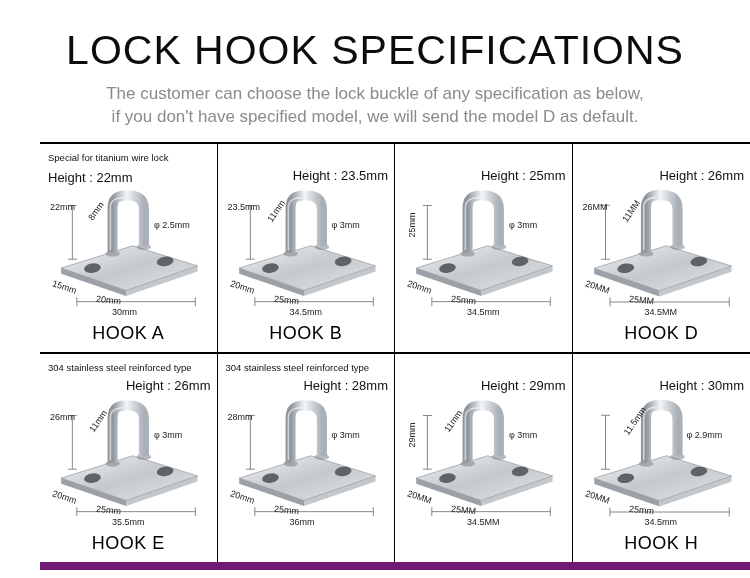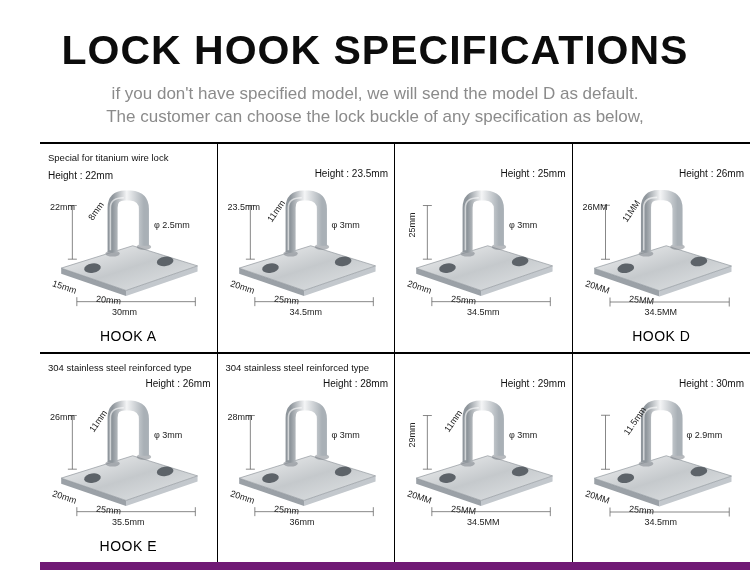--- a/index.html
+++ b/index.html
@@ -1,51 +1,51 @@
 <!DOCTYPE html>
 <html><head>
 <meta charset="utf-8">
 <style>
   html,body{margin:0;padding:0}
   body{
     width:750px;height:578px;overflow:hidden;background:#ffffff;
     font-family:"Liberation Sans",sans-serif;color:#111;
   }
   .header{text-align:center;padding-top:28px}
-  .title{font-size:41px;font-weight:bold;color:#0c0c0c;letter-spacing:1px;line-height:1.1}
+  .title{font-size:41px;font-weight:normal;color:#0c0c0c;letter-spacing:1px;line-height:1.1}
   .subtitle{margin-top:9px;font-size:17px;line-height:23px;color:#8b8b8b}
 
   .grid{
     margin-top:14px;
     display:grid;grid-template-columns:repeat(4,1fr);
     border-top:2px solid #000;border-bottom:8px solid #701a75;margin-left:40px;
   }
   .cell{position:relative;height:208px;border-right:1px solid #000;background:#fff}
   .cell:nth-child(4n){border-right:none}
   .cell:nth-child(-n+4){border-bottom:2px solid #000}
 
   .note{position:absolute;top:8px;left:8px;right:6px;font-size:9.5px;color:#111}
-  .height-label{position:absolute;top:24px;right:6px;font-size:10px;color:#111;white-space:nowrap}
+  .height-label{position:absolute;top:24px;right:6px;font-size:13px;color:#111;white-space:nowrap}
   .h-left .height-label{left:8px;right:auto;top:26px}
 
   .art{position:absolute;left:10px;right:10px;top:34px;bottom:34px}
   .art svg{position:absolute;left:0;top:0;width:100%;height:100%}
 
   .dim{position:absolute;font-size:9px;color:#222;white-space:nowrap}
   .dim-v{left:0;top:24px}
   .v-rot .dim-v{transform:rotate(-90deg);left:-6px;top:42px}
   .dim-d{left:36px;top:28px;transform:rotate(-55deg)}
   .dim-hole{left:104px;top:42px}
   .dim-bl{left:2px;bottom:26px;transform:rotate(18deg)}
   .dim-bm{left:46px;bottom:13px;transform:rotate(6deg)}
   .dim-bw{left:62px;bottom:1px}
 
   .hook-name{
     position:absolute;bottom:8px;left:0;width:100%;text-align:center;
-    font-size:14px;color:#000;letter-spacing:0.5px;
+    font-size:18px;color:#000;letter-spacing:0.5px;
   }
 
   .dl{stroke:#666;stroke-width:0.7}
 </style>
 </head>
 <body>
 
 <svg width="0" height="0" style="position:absolute" aria-hidden="true">
   <defs>
     <linearGradient id="gPlate" x1="0" y1="0" x2="1" y2="1">
@@ -57,22 +57,22 @@
       <stop offset="0" stop-color="#8f969c"></stop>
       <stop offset="0.45" stop-color="#f4f5f6"></stop>
       <stop offset="1" stop-color="#a9b0b6"></stop>
     </linearGradient>
   </defs>
 </svg>
 
 <div class="header">
   <div class="title">LOCK HOOK SPECIFICATIONS</div>
   <div class="subtitle">
+    <div>The customer can choose the lock buckle of any specification as below,</div>
     <div>if you don't have specified model, we will send the model D as default.</div>
-    <div>The customer can choose the lock buckle of any specification as below,</div>
   </div>
 </div>
 
 <div class="grid">
 
   <div class="cell cell-a h-left">
     <div class="note">Special for titanium wire lock</div>
     <div class="height-label">Height : 22mm</div>
     <div class="art">
   <svg viewBox="0 0 140 120" preserveAspectRatio="xMidYMid meet">
@@ -125,20 +125,21 @@
     <path d="M 54 62 L 54 24 Q 54 15 66 15" fill="none" stroke="#ffffff" stroke-width="1.4" opacity="0.6"></path>
   </svg>
 
       <span class="dim dim-v">23.5mm</span>
       <span class="dim dim-d">11mm</span>
       <span class="dim dim-hole">φ 3mm</span>
       <span class="dim dim-bl">20mm</span>
       <span class="dim dim-bm">25mm</span>
       <span class="dim dim-bw">34.5mm</span>
     </div>
+    <div class="hook-name">HOOK B</div>
   </div>
 
   <div class="cell cell-c v-rot">
     <div class="note"></div>
     <div class="height-label">Height : 25mm</div>
     <div class="art">
   <svg viewBox="0 0 140 120" preserveAspectRatio="xMidYMid meet">
     <line class="dl" x1="20" y1="22" x2="20" y2="70"></line>
     <line class="dl" x1="16" y1="22" x2="24" y2="22"></line>
     <line class="dl" x1="16" y1="70" x2="24" y2="70"></line>
@@ -313,15 +314,16 @@
     <path d="M 54 62 L 54 24 Q 54 15 66 15" fill="none" stroke="#ffffff" stroke-width="1.4" opacity="0.6"></path>
   </svg>
 
       <span class="dim dim-v"></span>
       <span class="dim dim-d">11.5mm</span>
       <span class="dim dim-hole">φ 2.9mm</span>
       <span class="dim dim-bl">20MM</span>
       <span class="dim dim-bm">25mm</span>
       <span class="dim dim-bw">34.5mm</span>
     </div>
+    <div class="hook-name">HOOK H</div>
   </div>
 
 </div>
 
 </body></html>

